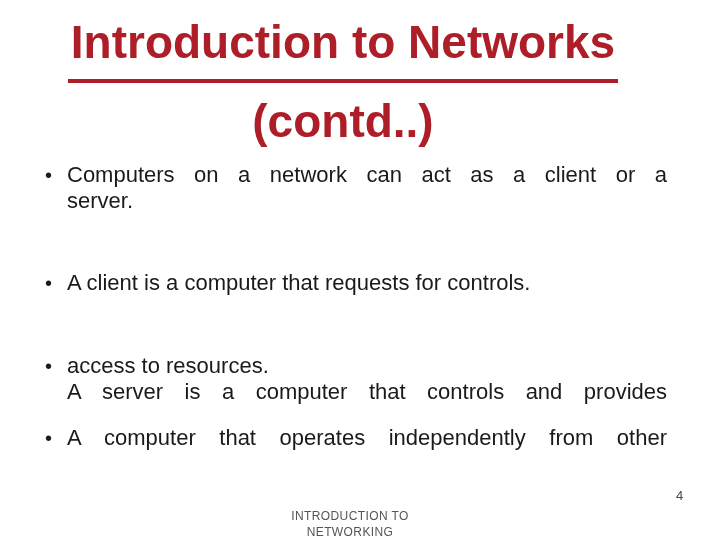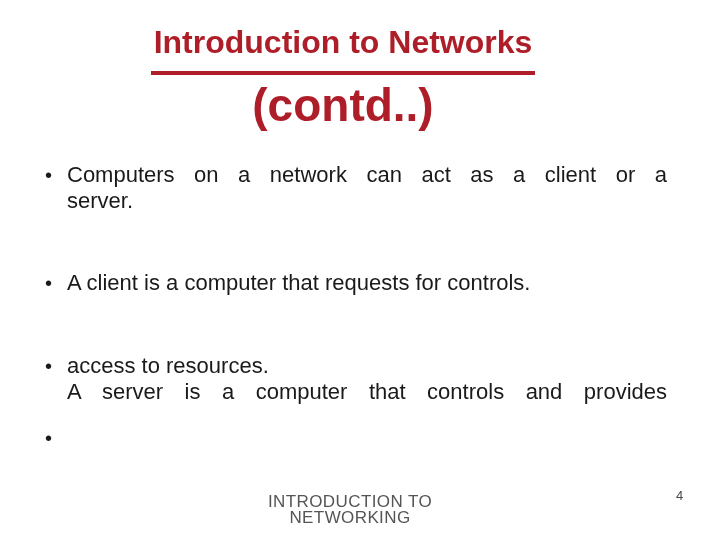--- a/index.html
+++ b/index.html
@@ -21,29 +21,29 @@
   
   .title{
     position:absolute;top:20px;left:0;width:686px;
     text-align:center;
     color:var(--title-red);
     font-weight:bold;
   }
   .title-line1-wrap{line-height:46px;}
   .title-line1{
     display:inline-block;
-    font-size:32px;
+    font-size:46px;
     line-height:44px;
     border-bottom:4px solid var(--title-red);
-    padding:0 3px 7px 3px;
+    padding:0 3px 15px 3px;
   }
   .title-line2{
     font-size:46px;
     line-height:46px;
-    margin-top:7px;
+    margin-top:15px;
   }
   
   .body{
     position:absolute;left:67px;top:158px;width:600px;
     color:var(--body-text);
     font-size:22px;
     line-height:26px;
   }
   .bullet{position:relative;}
   .bullet .marker{
@@ -51,24 +51,24 @@
     font-size:20px;line-height:26px;
   }
   .line{text-align:left;}
   .line.j{text-align:justify;text-align-last:justify;}
   .b1{margin-top:4px;}
   .b2{margin-top:56px;}
   .b3{margin-top:57px;}
   .b4{margin-top:20px;}
   
   .footer-center{
-    position:absolute;left:250px;top:494px;width:200px;
+    position:absolute;left:250px;top:508px;width:200px;
     text-align:center;
     color:var(--footer-text);
-    font-size:17px;
+    font-size:12px;
     line-height:16px;
     letter-spacing:0.4px;
   }
   .page-number{
     position:absolute;left:676px;top:488px;
     color:#474747;
     font-size:13px;
     line-height:16px;
   }
 </style>
@@ -98,20 +98,21 @@
     </div>
 
     <div class="bullet b3">
       <span class="marker">•</span>
       <div class="line">access to resources.</div>
       <div class="line j">A server is a computer that controls and provides</div>
     </div>
 
     <div class="bullet b4">
       <span class="marker">•</span>
+      <div class="line j">A computer that operates independently from other</div>
     </div>
 
   </div>
 
   <div class="footer-center">
     <div>INTRODUCTION TO</div>
     <div>NETWORKING</div>
   </div>
 
   <div class="page-number">4</div>

